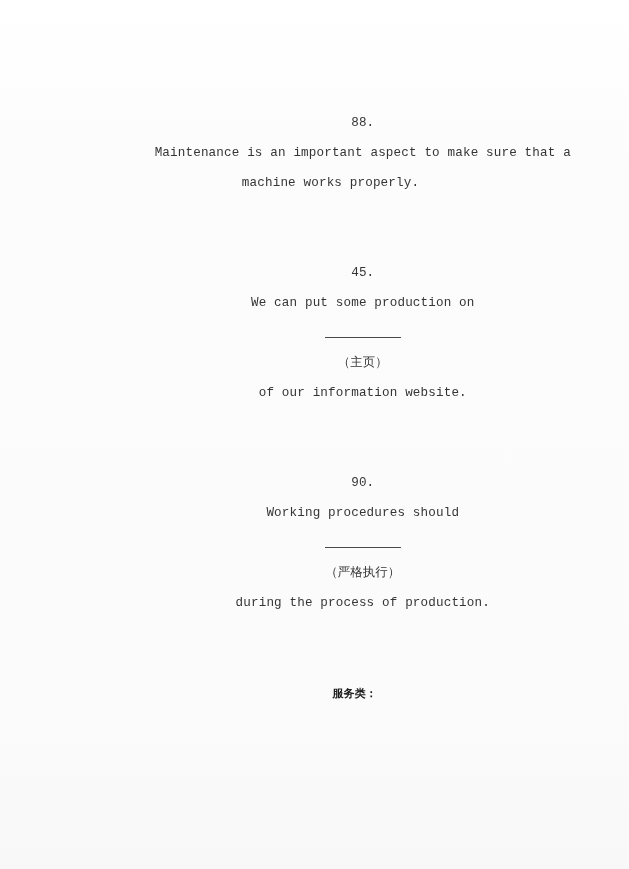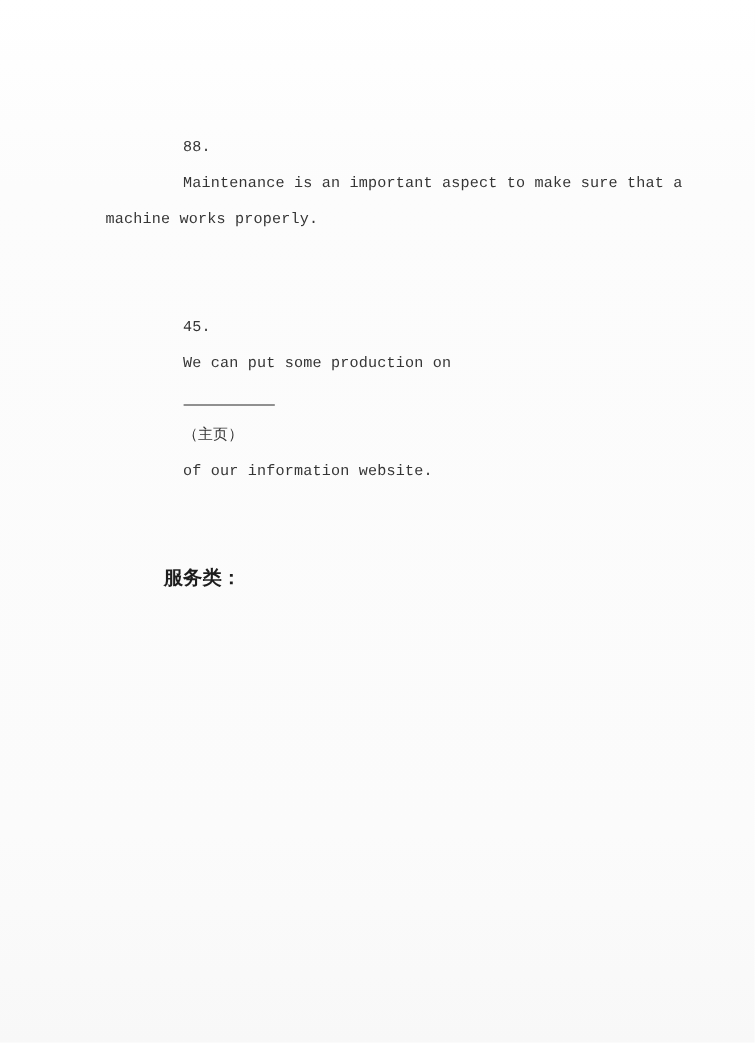--- a/index.html
+++ b/index.html
@@ -34,33 +34,34 @@
     z-index: 2;
   }
   .line {
     font-size: 13.2px;
     line-height: 30px;
     letter-spacing: 0.15px;
     white-space: pre-wrap;
     color: #353535;
     font-family: "Liberation Mono", "DejaVu Sans Mono", monospace;
     font-weight: 400;
+    text-align: center;
   }
   .eng {
     font-family: "Liberation Mono", "DejaVu Sans Mono", monospace;
     font-size: 12.6px;
   }
   .cn {
     font-family: Liberation Mono, monospace;
     font-size: 12.4px;
   }
   .cn-bold {
     font-family: Liberation Sans, sans-serif;
     font-weight: bold;
-    font-size: 16px;
+    font-size: 11px;
     color: #1d1d1d;
   }
   .blank {
     display: inline-block;
     border-bottom: 1px solid #494949;
     min-width: 76px;
     height: 14px;
     vertical-align: -2px;
   }
   .q {
@@ -99,20 +100,27 @@
       </div>
 
       <div class="line q">
         <span class="eng">45.</span>
         <span class="eng">We can put some production on</span>
         <span class="blank"></span>
         <span class="cn">（主页）</span>
         <span class="eng">of our information website.</span>
       </div>
 
+      <div class="line q">
+        <span class="eng">90.</span>
+        <span class="eng">Working procedures should</span>
+        <span class="blank"></span>
+        <span class="cn">（严格执行）</span>
+        <span class="eng">during the process of production.</span>
+      </div>
 
     </div>
 
     <div class="line">
       <span class="cn-bold">服务类：</span>
     </div>
 
     <div>
 
 

